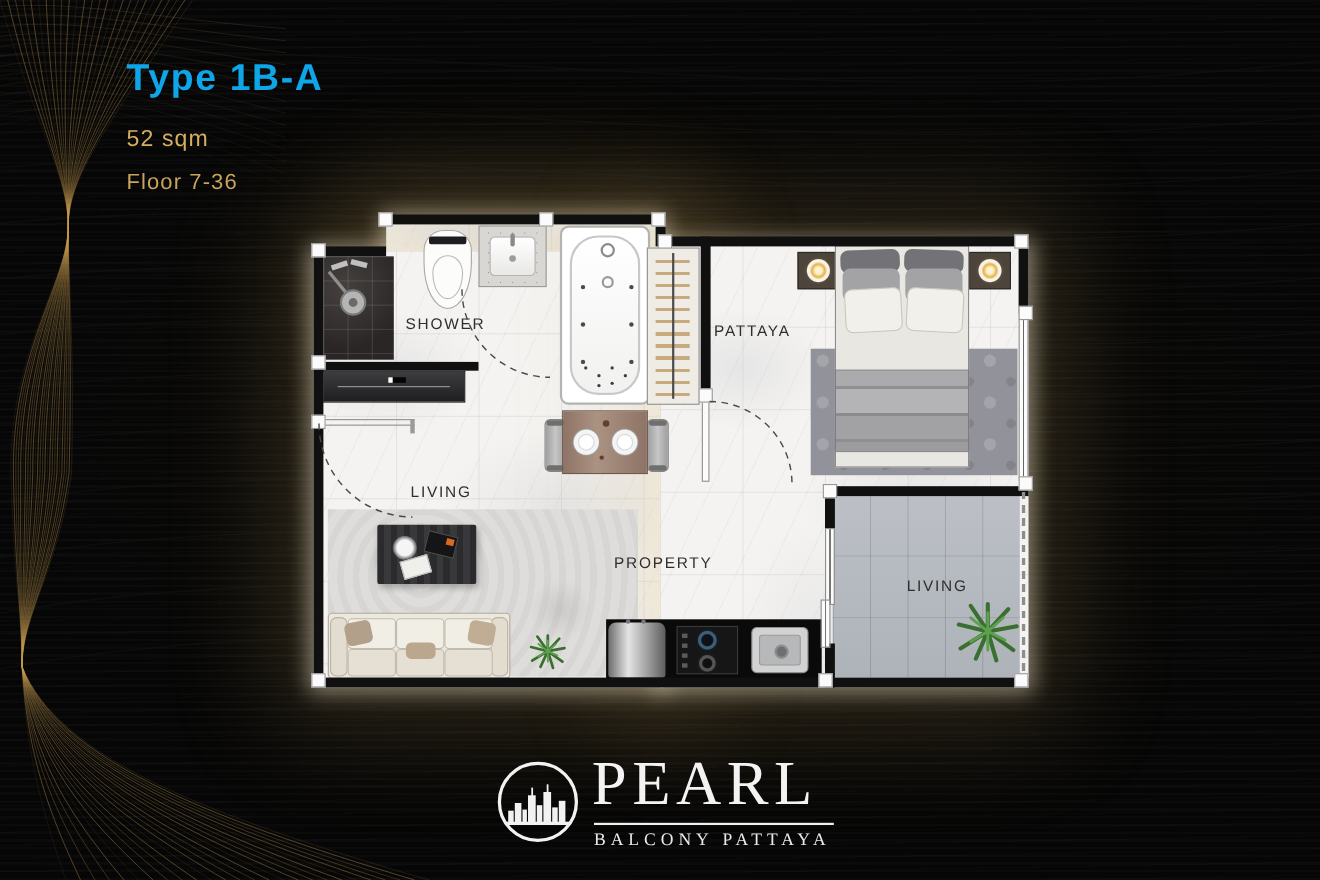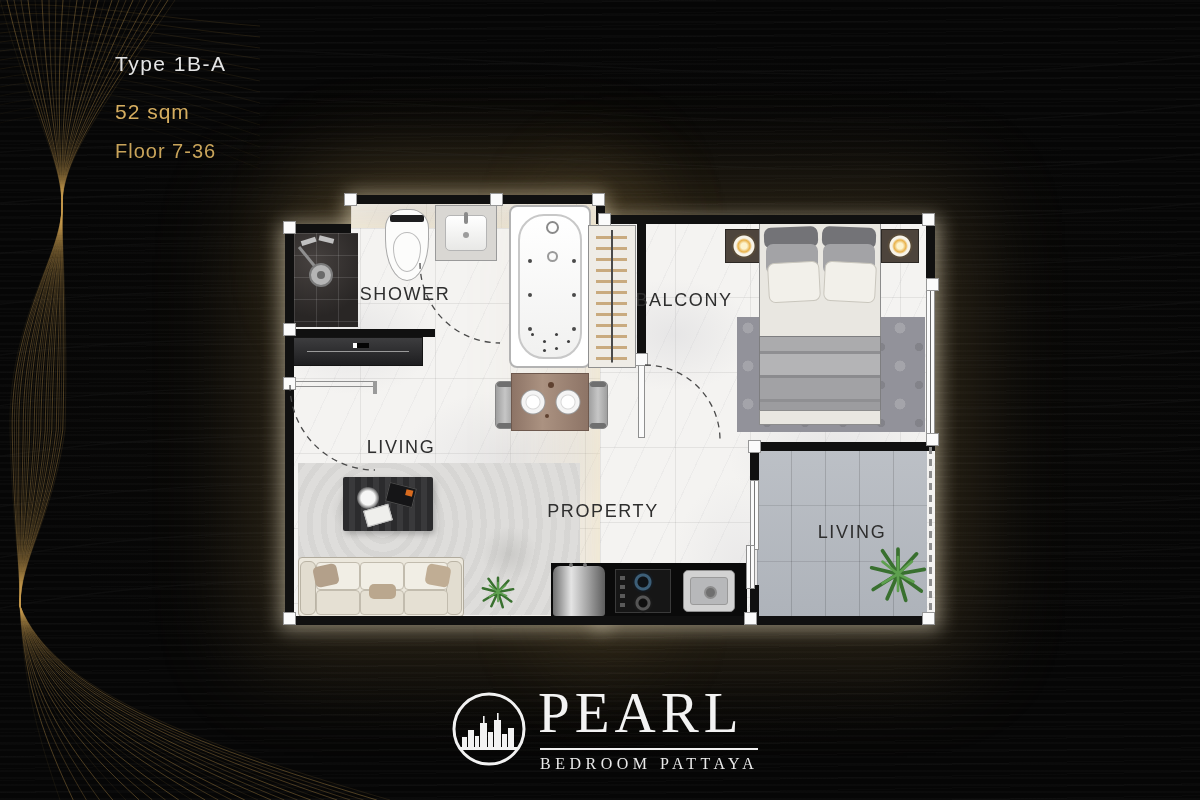--- a/index.html
+++ b/index.html
@@ -7,42 +7,42 @@
          background:#060606;font-family:"Liberation Sans",sans-serif;}
   
   #streaks{position:absolute;inset:0;z-index:0;
     background:
       repeating-linear-gradient(180deg, rgba(255,255,255,0.018) 0 2px, transparent 2px 7px),
       repeating-linear-gradient(179deg, rgba(255,255,255,0.014) 0 1px, transparent 1px 12px),
       radial-gradient(ellipse 900px 520px at 52% 50%, rgba(32,26,14,0.25), transparent 70%);}
   #goldlines{position:absolute;inset:0;z-index:1;}
   
   #header{position:absolute;left:115px;top:52px;z-index:5;color:#d8ab58;}
-  .title{font-size:21px;font-weight:400;letter-spacing:1.5px;color:#e5e5e5;}
+  .title{font-size:34px;font-weight:700;letter-spacing:1.5px;color:#0ea5e9;}
   .area{font-size:21px;font-weight:400;letter-spacing:1px;color:#d6ae60;margin-top:24px;}
   .floors{font-size:20px;font-weight:300;letter-spacing:1px;color:#c9a45a;margin-top:16px;}
 
   
   #plan{position:absolute;left:285px;top:195px;width:650px;height:430px;z-index:2;}
   .floor{position:absolute;
     background:
       radial-gradient(ellipse 130px 90px at 22% 28%, rgba(198,198,204,.30), transparent 62%),
       radial-gradient(ellipse 170px 110px at 70% 58%, rgba(190,190,197,.26), transparent 62%),
       radial-gradient(ellipse 110px 150px at 42% 86%, rgba(203,203,209,.26), transparent 62%),
       repeating-linear-gradient(115deg, rgba(165,165,172,.10) 0 1px, transparent 1px 27px),
       linear-gradient(#00000012 1px,transparent 1px),
       linear-gradient(90deg,#00000012 1px,transparent 1px),
       #f4f3f1;
     background-size:auto,auto,auto,auto,75px 75px,75px 75px,auto;
     box-shadow:0 0 95px 34px rgba(198,166,96,.20), 0 0 18px 5px rgba(255,248,228,.48);
     z-index:1;}
   .w{position:absolute;background:#101010;z-index:4;}
   .c{position:absolute;width:13px;height:13px;background:#fbfbfb;border:1px solid #979797;box-sizing:border-box;z-index:5;}
   .win{position:absolute;background:#fbfbfb;border:1px solid #8f8f8f;box-sizing:border-box;z-index:5;}
-  .lab{position:absolute;transform:translate(-50%,-50%);font-size:18px;font-weight:400;
+  .lab{position:absolute;transform:translate(-50%,-50%);font-size:14px;font-weight:400;
        letter-spacing:1.6px;color:#2e2e2e;white-space:nowrap;z-index:7;}
   #plansvg{position:absolute;left:0;top:0;z-index:6;pointer-events:none;}
 
   .showerroom{position:absolute;left:9px;top:38px;width:64px;height:94px;z-index:2;
     background:
       linear-gradient(rgba(255,255,255,.12) 1px,transparent 1px),
       linear-gradient(90deg,rgba(255,255,255,.12) 1px,transparent 1px),
       radial-gradient(circle at 30% 30%, #46413f, #292625 70%);
     background-size:22px 22px,22px 22px,auto;}
   .toilet{position:absolute;left:100px;top:14px;width:42px;height:70px;z-index:3;background:#fcfcfb;
@@ -355,21 +355,21 @@
       <path d="M 135 68 A 80 80 0 0 0 215 148" fill="none" stroke="#4a4a4a" stroke-width="1.3" stroke-dasharray="6 5"></path>
       <path d="M 360 170 A 75 75 0 0 1 435 245" fill="none" stroke="#4a4a4a" stroke-width="1.3" stroke-dasharray="6 5"></path>
       <line x1="14" y1="52" x2="32" y2="74" stroke="#8f8f8f" stroke-width="3"></line>
       <circle cx="36" cy="80" r="11" fill="#b5b5b5" stroke="#7a7a7a" stroke-width="2"></circle>
       <circle cx="36" cy="80" r="4" fill="#6a6a6a"></circle>
       <rect x="16" y="44" width="15" height="5" fill="#c0c0c0" transform="rotate(-18 23 46)"></rect>
       <rect x="34" y="42" width="15" height="5" fill="#c0c0c0" transform="rotate(14 41 44)"></rect>
     </svg>
 
     <div class="lab" style="left:120px;top:99px;">SHOWER</div>
-    <div class="lab" style="left:399px;top:105px;">BALCONY</div>
+    <div class="lab" style="left:399px;top:105px;">PATTAYA</div>
     <div class="lab" style="left:116px;top:252px;text-align:center;">LIVING</div>
     <div class="lab" style="left:318px;top:316px;">PROPERTY</div>
     <div class="lab" style="left:567px;top:337px;">LIVING</div>
   </div>
 
   <div id="logo">
     <svg class="ring" width="78" height="78" viewBox="0 0 78 78">
       <circle cx="39" cy="39" r="35" fill="none" stroke="#f2f2f2" stroke-width="3"></circle>
       <g fill="#f2f2f2">
         <rect x="12" y="47" width="5" height="11"></rect>
@@ -380,15 +380,15 @@
         <rect x="44" y="30" width="7" height="28"></rect>
         <rect x="52" y="44" width="5" height="14"></rect>
         <rect x="58" y="38" width="6" height="20"></rect>
         <rect x="33" y="26" width="1.6" height="8"></rect>
         <rect x="47" y="23" width="1.6" height="8"></rect>
         <rect x="10" y="57" width="58" height="3"></rect>
       </g>
     </svg>
     <div class="brandname">PEARL</div>
     <div class="brandline"></div>
-    <div class="brandtag">BEDROOM PATTAYA</div>
+    <div class="brandtag">BALCONY PATTAYA</div>
   </div>
 </div>
 
 </body></html>

